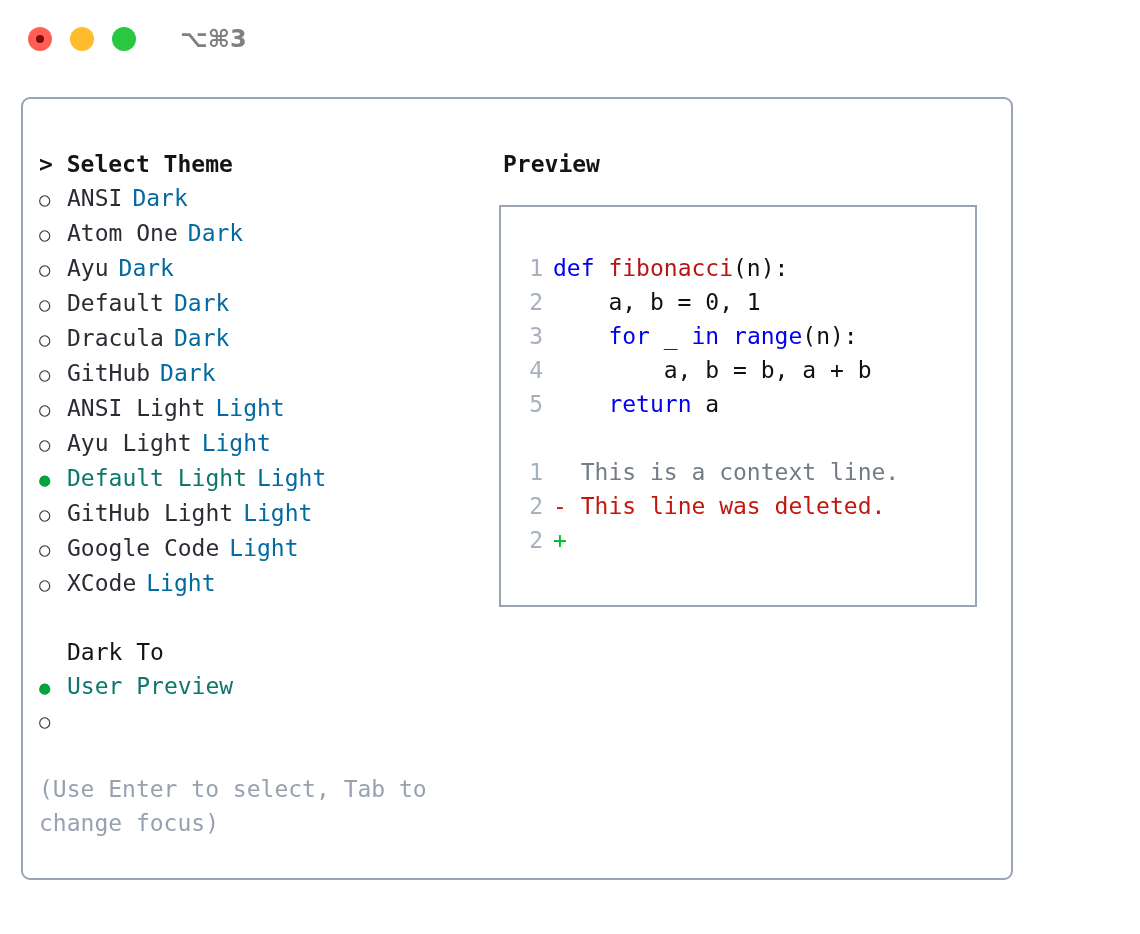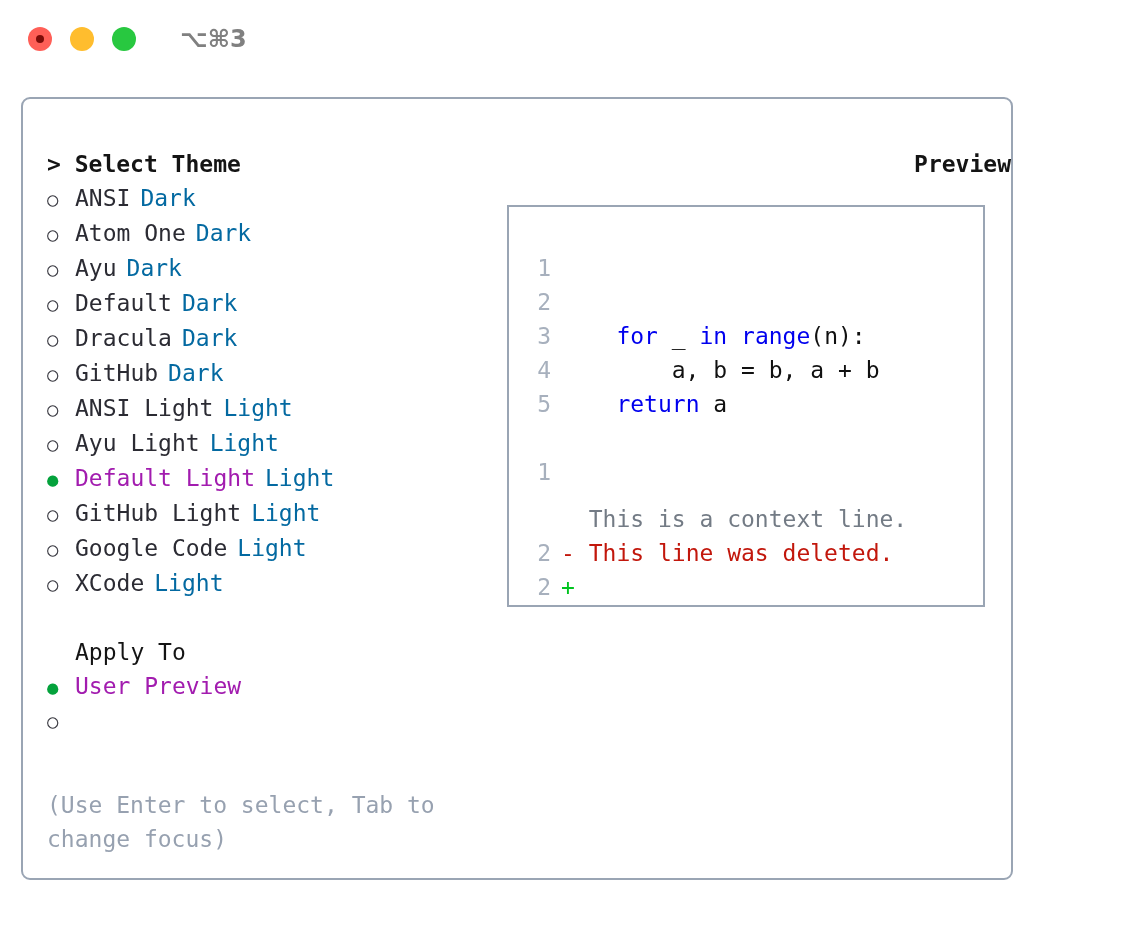--- a/index.html
+++ b/index.html
@@ -76,21 +76,21 @@
     width: 992px;
     height: 783px;
     border: 2px solid #9aa5b4;
     border-radius: 9px;
     box-sizing: border-box;
     background: #ffffff;
   }
 
   .columns {
     display: flex;
-    padding: 48px 0 0 24px;
+    padding: 48px 0 0 16px;
     box-sizing: border-box;
   }
 
   .col-left  { width: 460px; flex: none; }
   .col-right { flex: 1; }
 
   .section-title {
     font-size: 23px;
     font-weight: bold;
     color: #141414;
@@ -106,53 +106,52 @@
     white-space: pre;
   }
   .marker {
     width: 28px;
     flex: none;
     color: #3a3a42;
     font-size: 19px;
   }
   .marker.sel { color: #04a23c; font-size: 19px; }
   .row .label { color: #2b2b33; text-align: center; }
-  .row.selected .label { color: #a21caf; }
+  .row.selected .label { color: #0f766e; }
   .row .cat {
     color: #0369a1;
     margin-left: 10px;
   }
 
   .subsection {
     font-size: 23px;
     line-height: 34px;
     color: #141414;
     padding-left: 28px;
     white-space: pre;
   }
 
   .spacer-lg { height: 34px; }
 
   .hint {
-    margin-top: 50px;
+    margin-top: 34px;
     font-size: 23px;
     line-height: 34px;
     color: #97a1b0;
     width: 410px;
     white-space: normal;
   }
 
   
   .preview-title {
     font-size: 23px;
     font-weight: bold;
     color: #141414;
     line-height: 34px;
     margin-left: 4px;
-    text-align: right;
   }
   .preview-box {
     margin-top: 24px;
     width: 478px;
     height: 402px;
     border: 2px solid #9aa5b4;
     box-sizing: border-box;
     background: #ffffff;
     padding: 44px 0 0 18px;
   }
@@ -168,21 +167,21 @@
     text-align: right;
     color: #a7b0bd;
     padding-right: 10px;
     box-sizing: border-box;
   }
   .code-text { color: #101010; }
   .tok-kw  { color: #0000ee; }
   .tok-fn  { color: #b81414; }
   .tok-pl  { color: #101010; }
   .blankline { height: 34px; }
-  .diff-ctx { color: #737b85; margin-top: 47px; }
+  .diff-ctx { color: #737b85; }
   .diff-del { color: #c2170c; }
   .diff-add { color: #00c41f; }
 </style>
 </head>
 <body>
 
 <div class="window">
 
   <div class="titlebar">
     <div class="lights">
@@ -210,37 +209,37 @@
             <div class="row"><span class="marker">○</span><span class="label">ANSI Light</span><span class="cat">Light</span></div>
             <div class="row"><span class="marker">○</span><span class="label">Ayu Light</span><span class="cat">Light</span></div>
             <div class="row selected"><span class="marker sel">●</span><span class="label">Default Light</span><span class="cat">Light</span></div>
             <div class="row"><span class="marker">○</span><span class="label">GitHub Light</span><span class="cat">Light</span></div>
             <div class="row"><span class="marker">○</span><span class="label">Google Code</span><span class="cat">Light</span></div>
             <div class="row"><span class="marker">○</span><span class="label">XCode</span><span class="cat">Light</span></div>
           </div>
 
         <div class="spacer-lg"></div>
 
-        <div class="subsection">Apply To</div>
+        <div class="subsection">Dark To</div>
 
         <div id="apply-list">
             <div class="row selected"><span class="marker sel">●</span><span class="label">User Preview</span></div>
             <div class="row"><span class="marker">○</span></div>
           </div>
 
         <div class="hint">(Use Enter to select, Tab to change focus)</div>
       </div>
 
       <div class="col-right">
         <div class="preview-title">Preview</div>
 
         <div class="preview-box">
           <div id="code-sample">
-              <div class="code-line"><span class="gutter">1</span></div>
-              <div class="code-line"><span class="gutter">2</span></div>
+              <div class="code-line"><span class="gutter">1</span><span class="code-text"><span class="tok-kw">def </span><span class="tok-fn">fibonacci</span><span class="tok-pl">(n):</span></span></div>
+              <div class="code-line"><span class="gutter">2</span><span class="code-text"><span class="tok-pl">    a, b = 0, 1</span></span></div>
               <div class="code-line"><span class="gutter">3</span><span class="code-text"><span class="tok-pl">    </span><span class="tok-kw">for</span><span class="tok-pl"> _ </span><span class="tok-kw">in</span><span class="tok-pl"> </span><span class="tok-kw">range</span><span class="tok-pl">(n):</span></span></div>
               <div class="code-line"><span class="gutter">4</span><span class="code-text"><span class="tok-pl">        a, b = b, a + b</span></span></div>
               <div class="code-line"><span class="gutter">5</span><span class="code-text"><span class="tok-pl">    </span><span class="tok-kw">return</span><span class="tok-pl"> a</span></span></div>
             </div>
           <div class="blankline"></div>
           <div id="diff-sample">
               <div class="code-line"><span class="gutter">1</span><span class="diff-ctx">  </span><span class="diff-ctx">This is a context line.</span></div>
               <div class="code-line"><span class="gutter">2</span><span class="diff-del">- </span><span class="diff-del">This line was deleted.</span></div>
               <div class="code-line"><span class="gutter">2</span><span class="diff-add">+ </span></div>
             </div>

